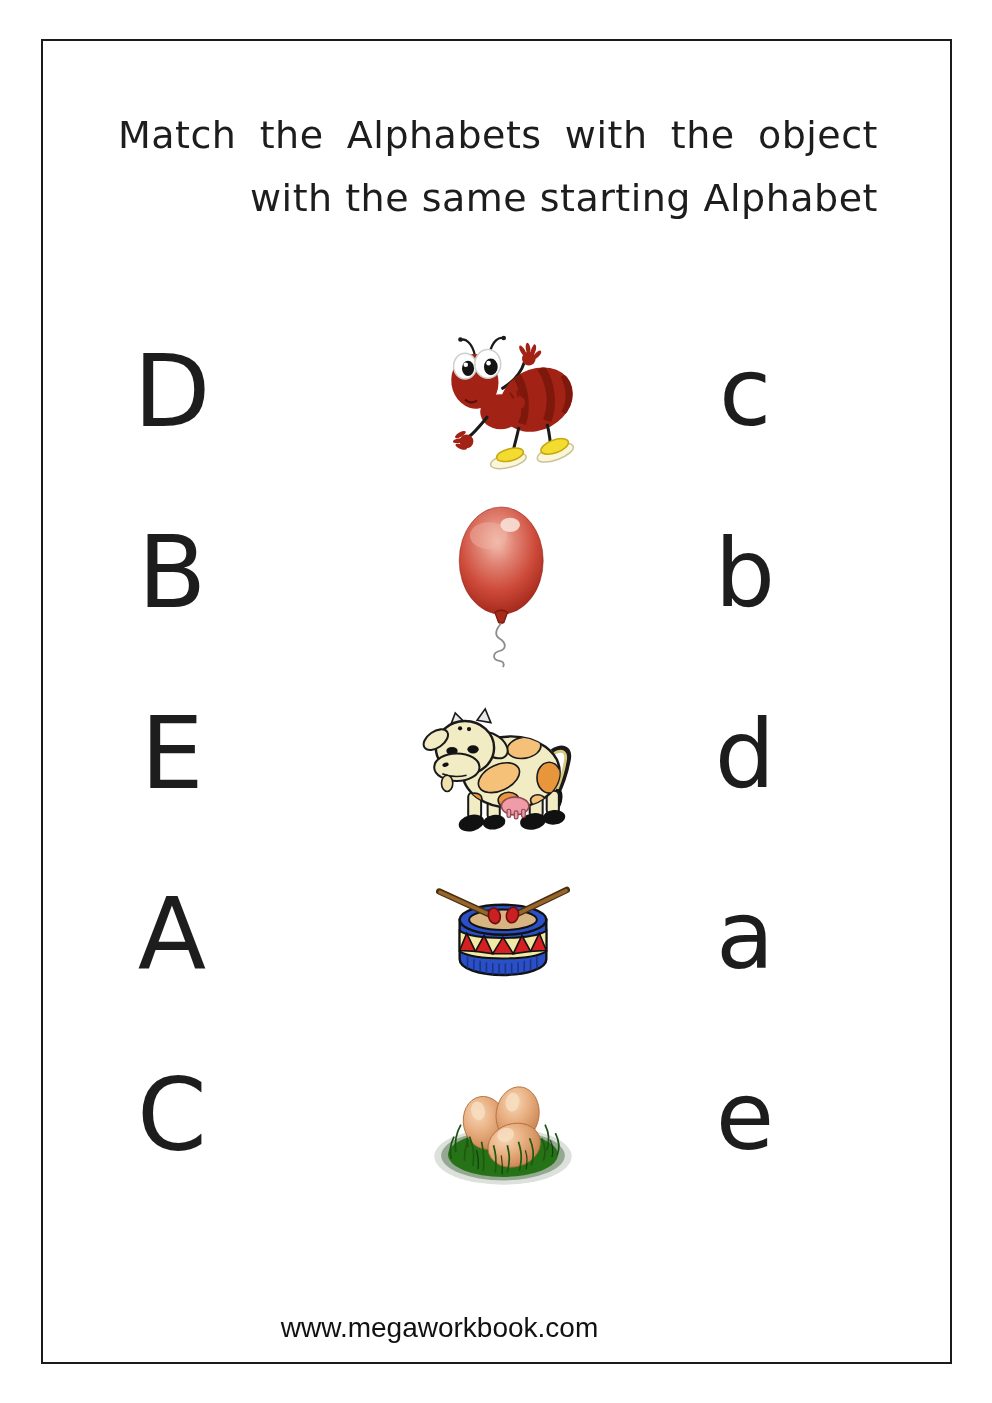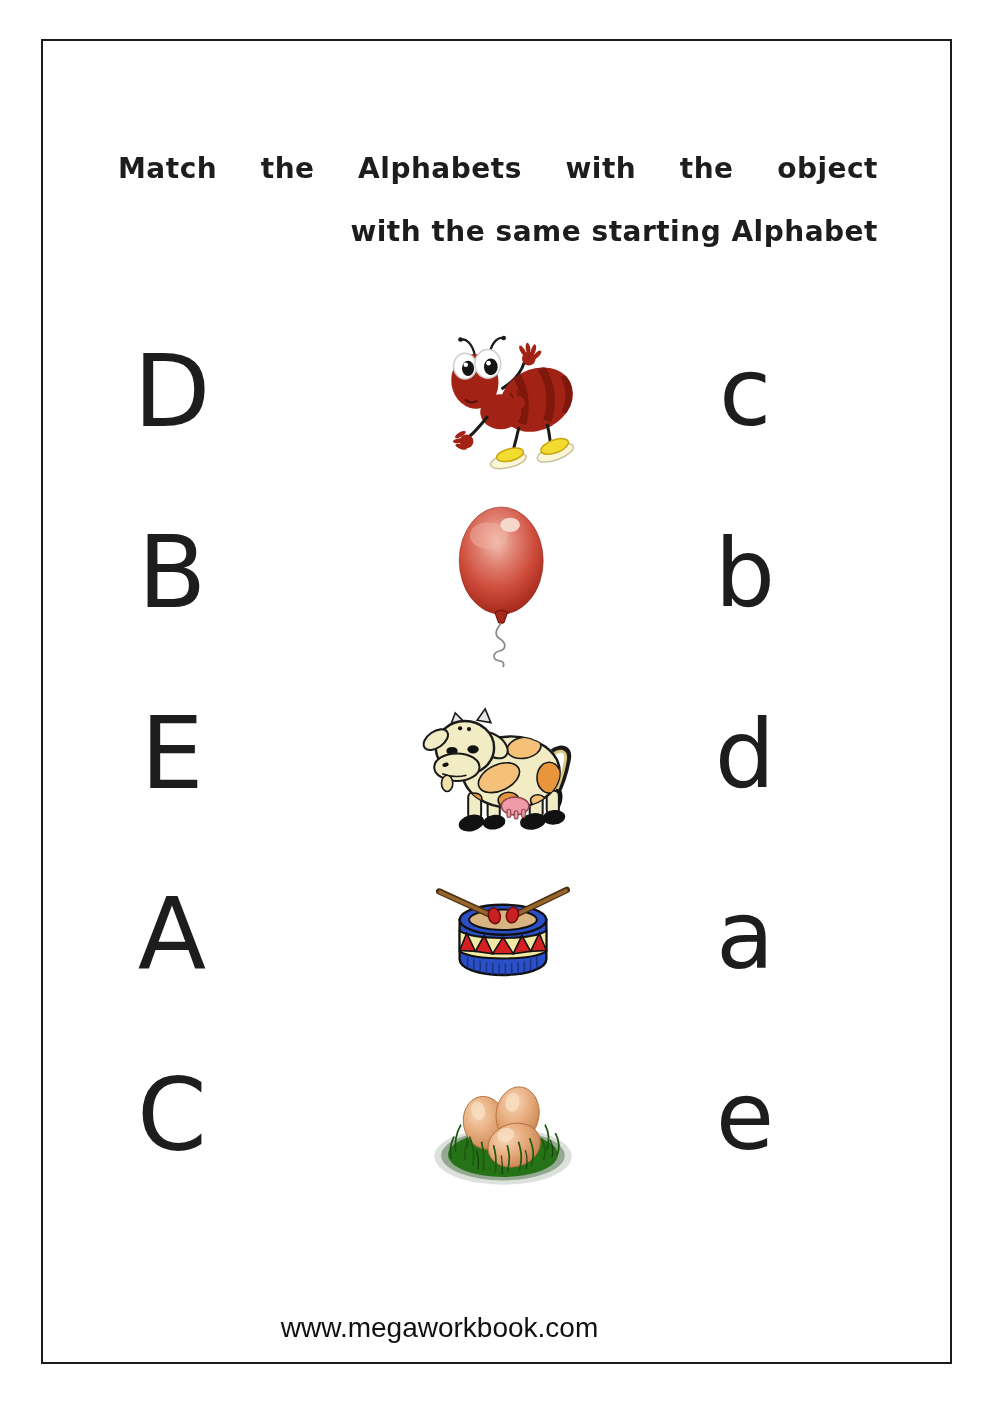--- a/index.html
+++ b/index.html
@@ -6,22 +6,22 @@
   body{
     width:992px;height:1403px;background:#ffffff;position:relative;
     font-family:"DejaVu Sans",sans-serif;color:var(--text_black,#1d1d1d);
     overflow:hidden;
   }
   .page-border{
     position:absolute;left:41px;top:39px;width:907px;height:1321px;
     border:2px solid #1b1b1b;background:transparent;
   }
   .title{
-    position:absolute;left:118px;top:137px;width:760px;
-    font-size:28px;line-height:63px;letter-spacing:.5px;font-weight:700;
+    position:absolute;left:118px;top:104px;width:760px;
+    font-size:38px;line-height:63px;letter-spacing:.5px;font-weight:400;
   }
   .title-line1{text-align:justify;text-align-last:justify;}
   .title-line2{text-align:right;}
   .rows{position:absolute;left:0;top:301px;width:992px;}
   .match-row{position:relative;height:181px;}
   .cell{position:absolute;top:0;height:181px;display:flex;align-items:center;justify-content:center;}
   .letter-left{left:72px;width:200px;font-size:100px;font-weight:400;}
   .image-cell{left:418px;width:170px;}
   .letter-right{left:645px;width:200px;font-size:95px;font-weight:400;}
   .footer{

